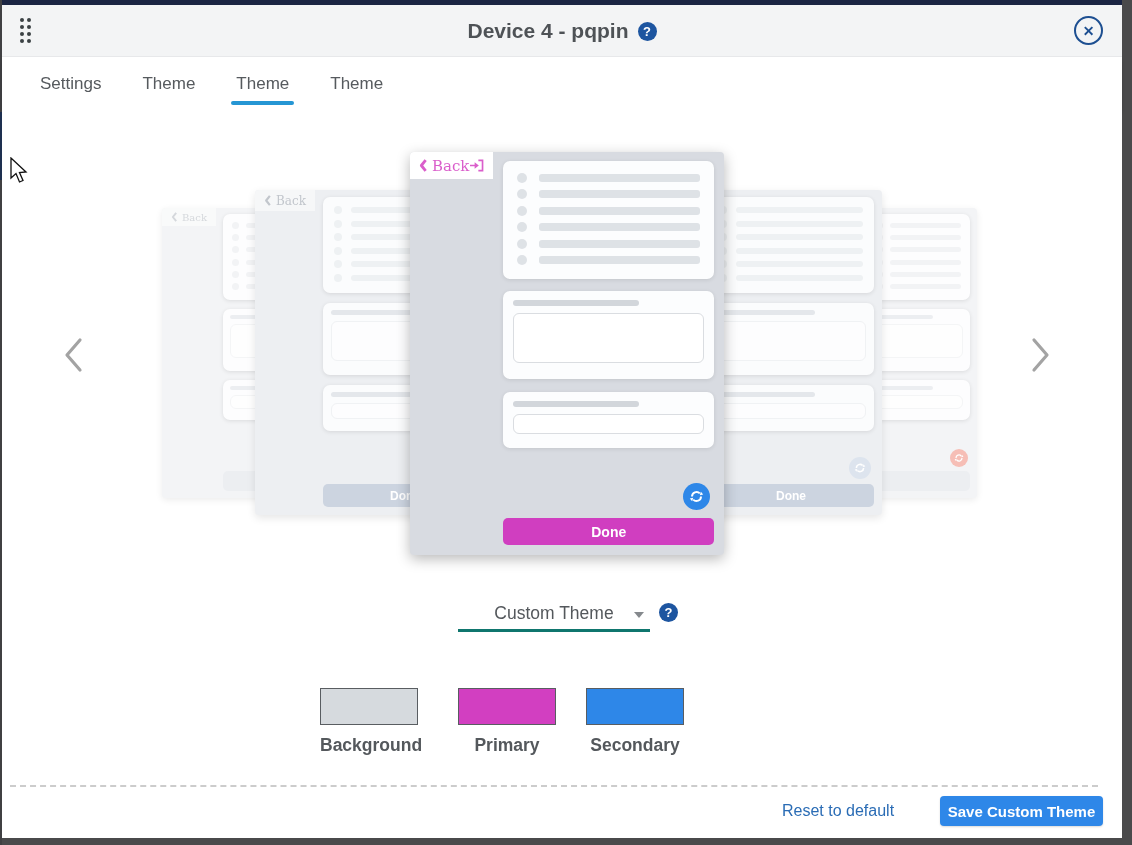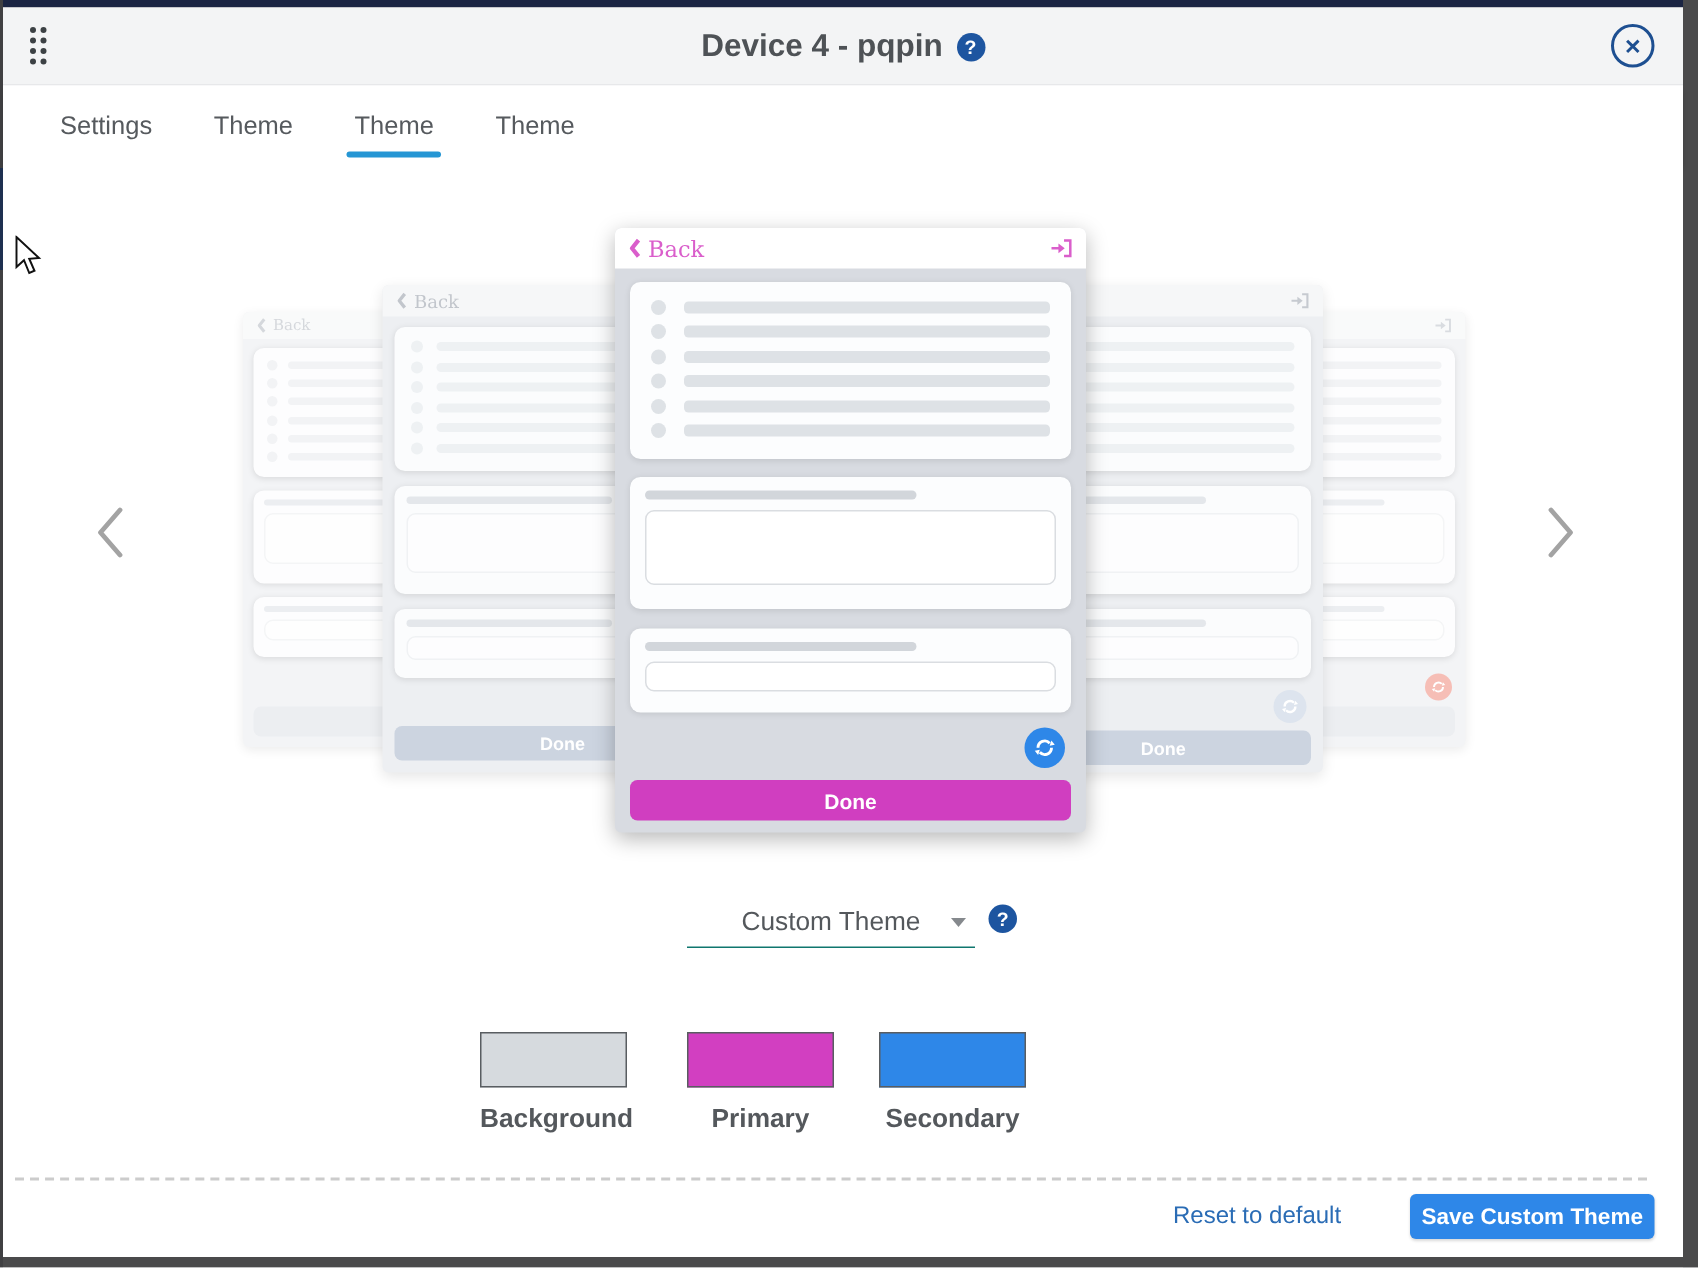--- a/index.html
+++ b/index.html
@@ -34,21 +34,21 @@
 
   
   .cursor { position:absolute; left:7px; top:47px; z-index:50; pointer-events:none; }
 
   
   .carousel { position:absolute; left:0; top:0; width:1120px; height:470px; }
   .car-arrow { position:absolute; top:225px; background:none; border:none; cursor:pointer; }
   .car-arrow.left { left:58px; }
   .car-arrow.right { right:68px; }
 
-  .preview { position:absolute; border-radius:4px; overflow:hidden; display:flex; flex-direction:column; background:var(--pv-body); }
+  .preview { position:absolute; border-radius:4px; overflow:hidden; display:flex; flex-direction:row; background:var(--pv-body); }
   .pv-head { background:var(--pv-head); display:flex; align-items:center; justify-content:space-between; padding:0 9px; flex:0 0 auto; }
   .pv-back { display:flex; align-items:center; gap:4px; color:var(--pv-accent); font-family:"DejaVu Serif", serif; }
   .pv-card { background:var(--pv-card); border-radius:7px; box-shadow:0 1px 4px rgba(0,0,0,0.10); }
   .sk-row { position:relative; }
   .sk-row::before { content:""; position:absolute; left:0; top:-1px; width:10px; height:10px; border-radius:50%; background:var(--sk); }
   .sk-row::after { content:""; position:absolute; left:22px; right:0; top:0; height:8px; border-radius:3px; background:var(--sk); }
   .pv-field-title { height:6px; border-radius:3px; background:var(--sk2); }
   .pv-input { background:var(--pv-input,#fff); border:1px solid var(--pv-border); border-radius:6px; }
   .pv-refresh { border-radius:50%; display:flex; align-items:center; justify-content:center; align-self:flex-end; }
   .pv-done { border-radius:5px; color:#fff; font-weight:bold; display:flex; align-items:center; justify-content:center; flex:0 0 auto; }
@@ -104,21 +104,21 @@
   .p-far .pv-field-lg { height:62px; margin-top:9px; padding:6px 7px; }
   .p-far .pv-field-lg .pv-input { height:34px; margin-top:5px; }
   .p-far .pv-field-sm { height:40px; margin-top:9px; padding:6px 7px; }
   .p-far .pv-field-sm .pv-input { height:14px; margin-top:5px; }
   .p-far .pv-field-title { width:66%; height:4px; }
   .p-far .pv-refresh { width:18px; height:18px; margin:7px 2px 4px 0; background:#f6beb6; }
   .p-far .pv-done { height:20px; font-size:10px; background:#eceef1; color:#eceef1; }
 
   
   .selector-block { position:absolute; left:456px; top:488px; width:192px; }
-  .selector { position:relative; height:34px; display:flex; align-items:center; justify-content:center; border-bottom:1px solid #0f766e; cursor:pointer; }
+  .selector { position:relative; height:34px; display:flex; align-items:center; justify-content:center; border-bottom:3px solid #0f766e; cursor:pointer; }
   .selector-value { font-size:17.5px; color:#54585c; }
   .selector-caret { position:absolute; right:6px; top:14px; width:0; height:0; border-left:5px solid transparent; border-right:5px solid transparent; border-top:6px solid #85898d; }
   .selector-help { position:absolute; right:-28px; top:5px; }
 
   
   .swatches { position:absolute; left:0; top:578px; width:1120px; height:80px; }
   .swatch-item { position:absolute; width:98px; text-align:center;font-weight:bold; }
   .swatch-box { width:98px; height:37px; border:1px solid #595d61; cursor:pointer; }
   .swatch-label { margin-top:10px; font-size:17.5px; color:#54585c; }
   .sw0 { left:318px; } .sw1 { left:456px; } .sw2 { left:584px; } .sw3 { left:713px; }

